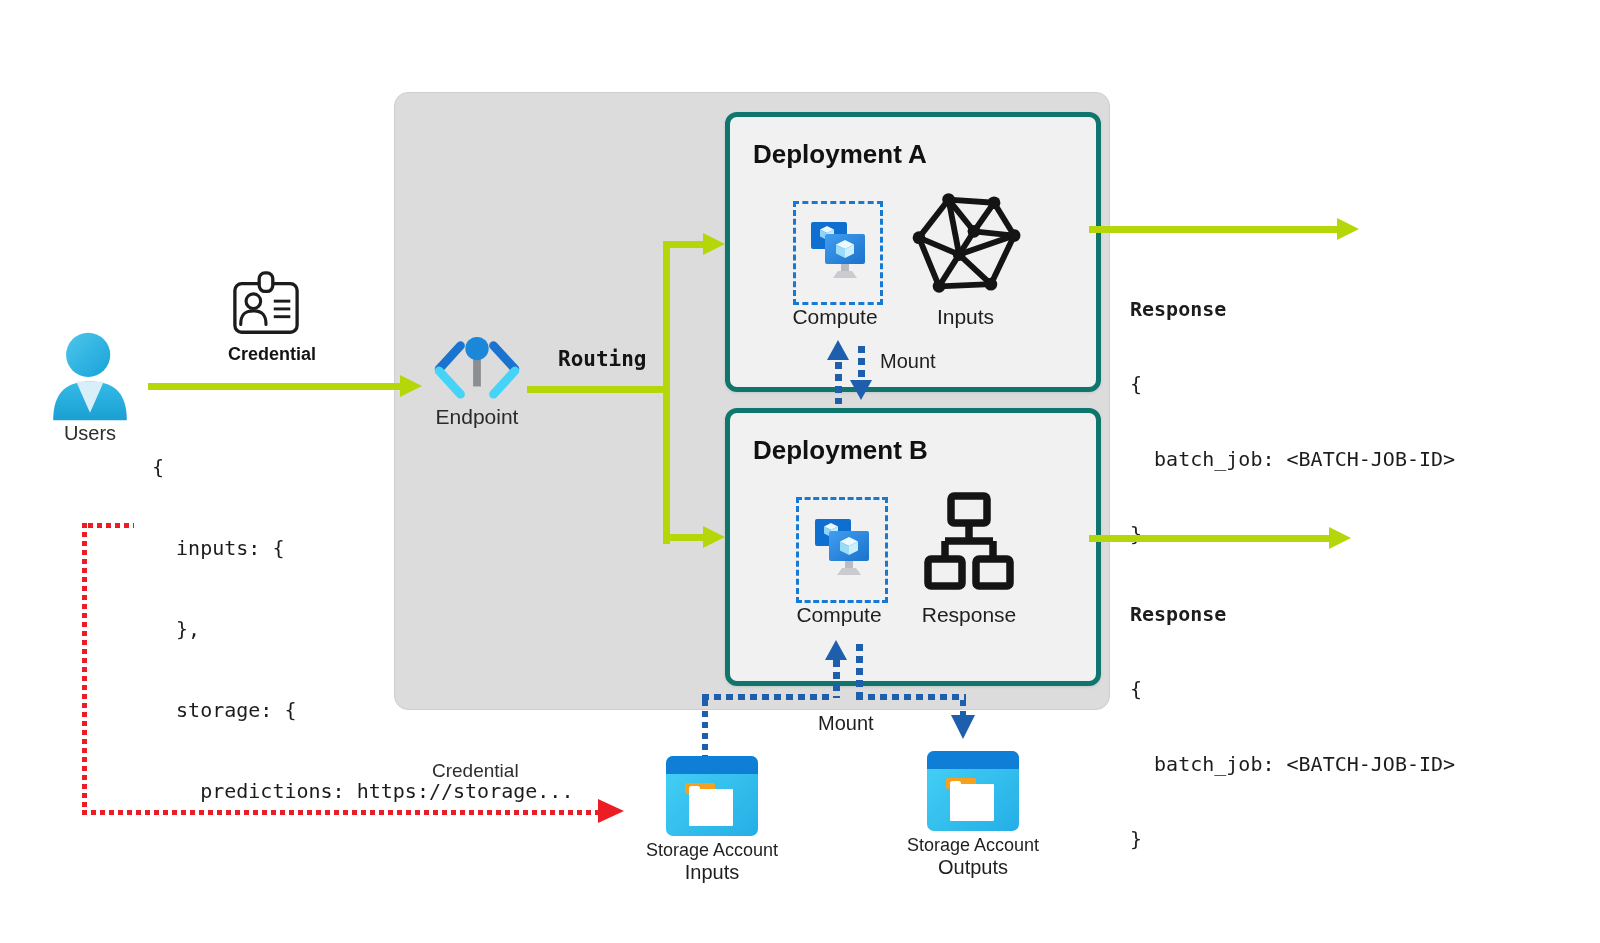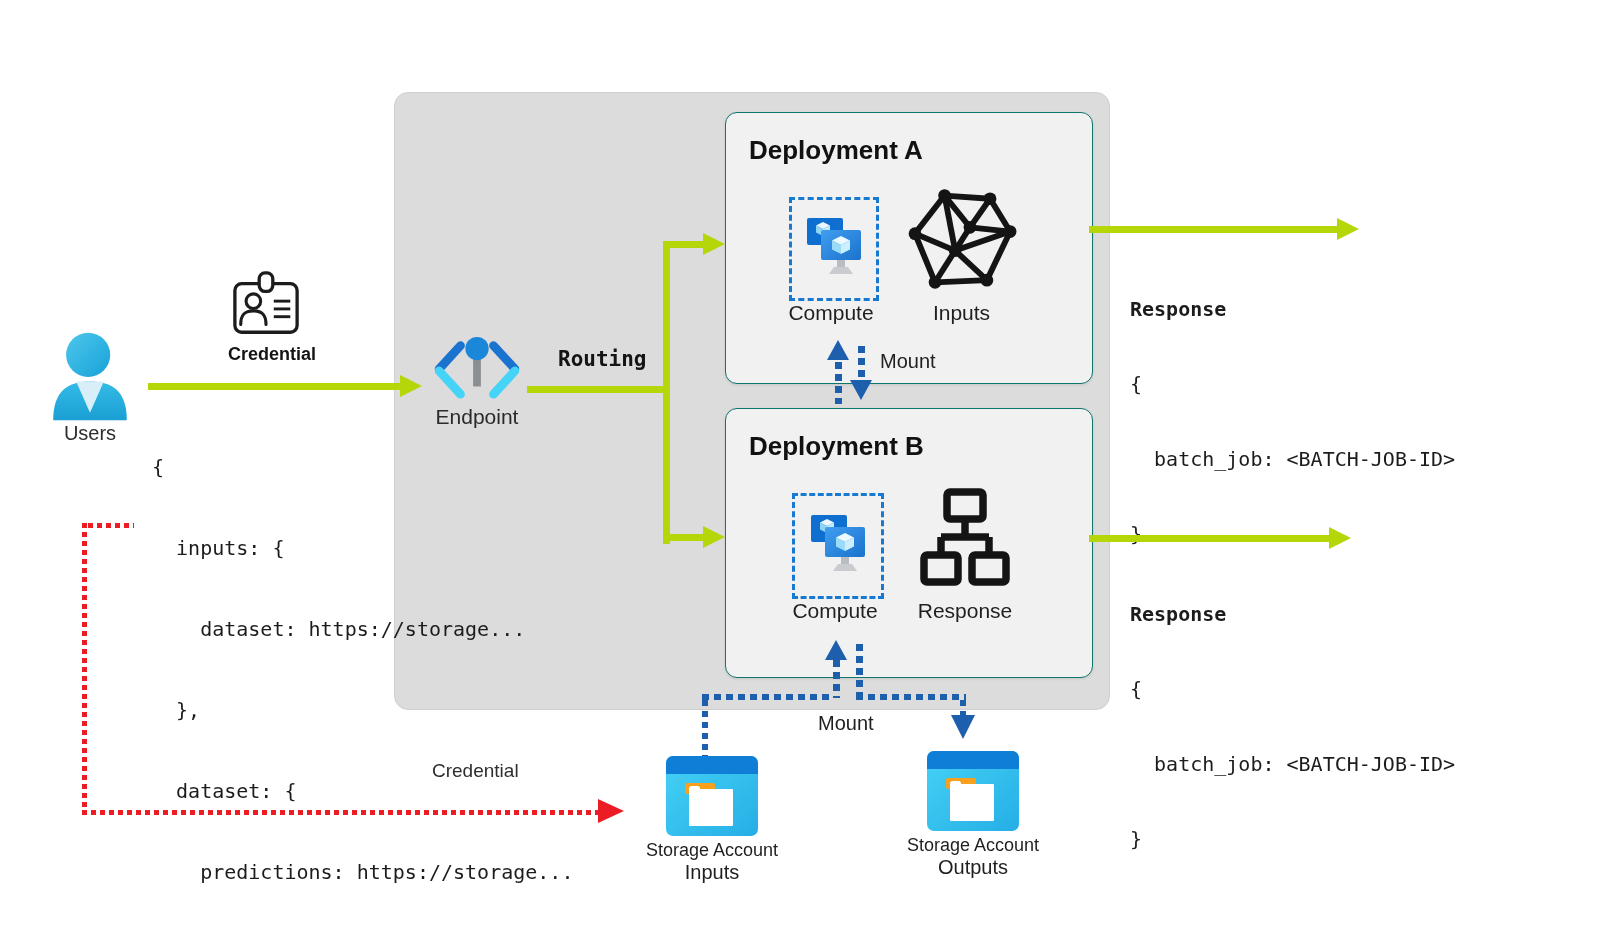--- a/index.html
+++ b/index.html
@@ -12,21 +12,21 @@
   html,body{margin:0;padding:0;background:#ffffff;}
   .stage{position:relative;width:1600px;height:943px;background:#ffffff;overflow:hidden;
          font-family:"Liberation Sans",sans-serif;color:#1f1f1f;}
   .abs{position:absolute;}
   .sans{font-family:"Liberation Sans",sans-serif;}
   .mono{font-family:"DejaVu Sans Mono",monospace;}
 
   
   .svc-box{position:absolute;left:394px;top:92px;width:714px;height:616px;
            background:#dcdcdc;border:1px solid #cfcfcf;border-radius:14px;z-index:1;}
-  .dep-box{position:absolute;width:366px;background:#f1f1f2;border:1px solid #0f766e;
+  .dep-box{position:absolute;width:366px;background:#f1f1f2;border:5px solid #0f766e;
            border-radius:12px;box-shadow:0 1px 3px rgba(0,0,0,.10);z-index:2;}
   .dep-title{position:absolute;left:23px;top:22px;font-size:26px;font-weight:bold;color:#111;}
 
   
   .gline{position:absolute;background:var(--green);z-index:3;}
   .tri{position:absolute;width:0;height:0;z-index:3;}
   .tri-right-g{border-top:11px solid transparent;border-bottom:11px solid transparent;border-left:22px solid var(--green);}
   .tri-right-r{border-top:12px solid transparent;border-bottom:12px solid transparent;border-left:26px solid var(--red);}
   .tri-up-b{border-left:11px solid transparent;border-right:11px solid transparent;border-bottom:20px solid var(--mblue);}
   .tri-down-b{border-left:11px solid transparent;border-right:11px solid transparent;border-top:20px solid var(--mblue);}
@@ -87,23 +87,22 @@
     </svg>
   </div>
   <div class="lbl sans center" style="left:216px;top:344px;width:100px;font-size:18px;font-weight:bold;color:#141414;text-align:right;">Credential</div>
 
   <div class="gline" style="left:148px;top:383px;width:254px;height:7px;"></div>
   <div class="tri tri-right-g" style="left:400px;top:375px;"></div>
 
   <div class="code" style="left:152px;top:400px;">
     <div>{</div>
     <div>  inputs: {</div>
-    <div>    dataset: https://storage...</div>
     <div>  },</div>
-    <div>  dataset: {</div>
+    <div>  storage: {</div>
     <div>    predictions: https://storage...</div>
     
     
   </div>
 
   <div class="abs" style="left:429px;top:334px;width:96px;height:68px;z-index:3;">
     <svg width="96" height="68" viewBox="0 0 96 70">
       <line x1="31" y1="12" x2="9" y2="36" stroke="#1a73cf" stroke-width="9" stroke-linecap="round"></line>
       <line x1="9" y1="38" x2="31" y2="62" stroke="#45d3f8" stroke-width="9" stroke-linecap="round"></line>
       <line x1="65" y1="12" x2="87" y2="36" stroke="#1a73cf" stroke-width="9" stroke-linecap="round"></line>

